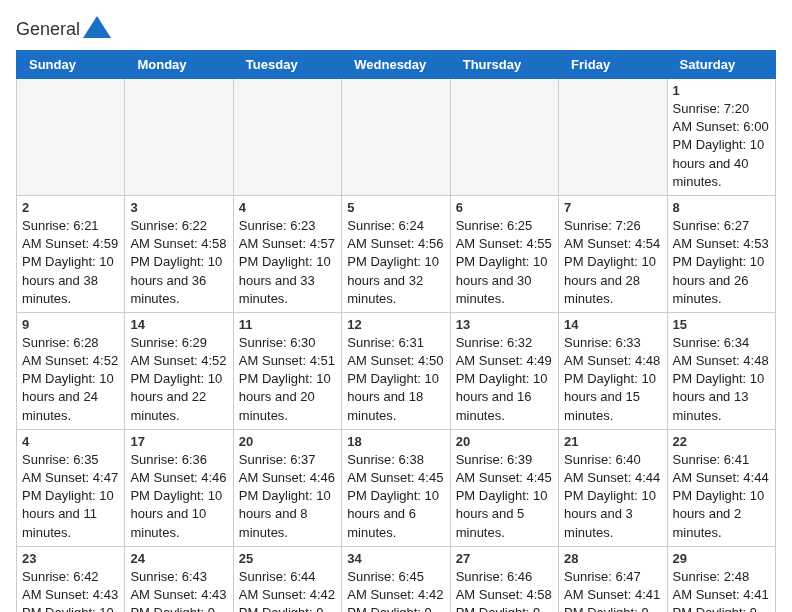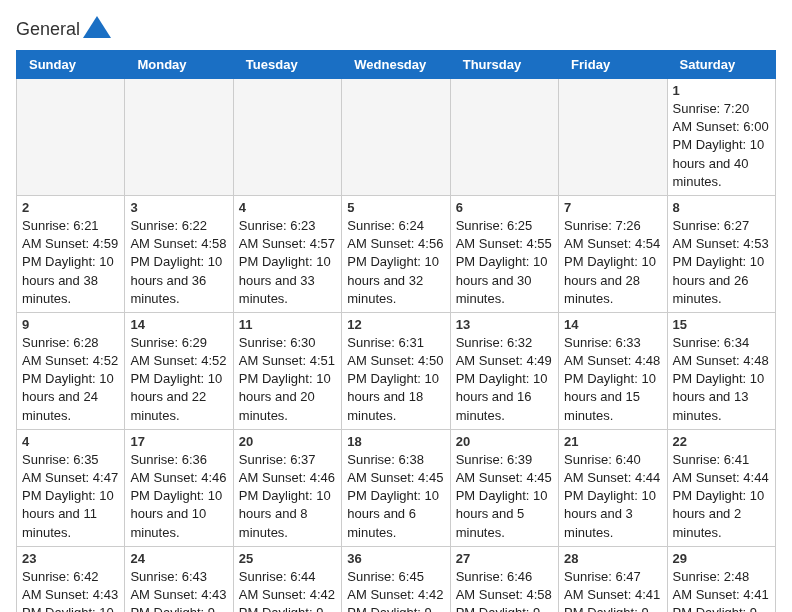--- a/index.html
+++ b/index.html
@@ -274,21 +274,21 @@
 Sunset: 4:43 PM
 Daylight: 9 hours and 59 minutes.</div>
         </td>
         <td>
           <div class="day-num">25</div>
           <div class="day-info">Sunrise: 6:44 AM
 Sunset: 4:42 PM
 Daylight: 9 hours and 57 minutes.</div>
         </td>
         <td>
-          <div class="day-num">36</div>
+          <div class="day-num">34</div>
           <div class="day-info">Sunrise: 6:45 AM
 Sunset: 4:42 PM
 Daylight: 9 hours and 56 minutes.</div>
         </td>
         <td>
           <div class="day-num">27</div>
           <div class="day-info">Sunrise: 6:46 AM
 Sunset: 4:58 PM
 Daylight: 9 hours and 55 minutes.</div>
         </td>

